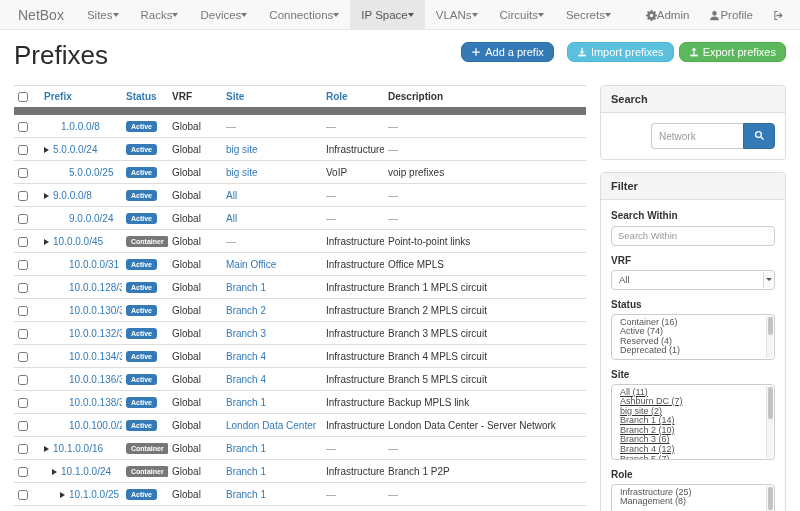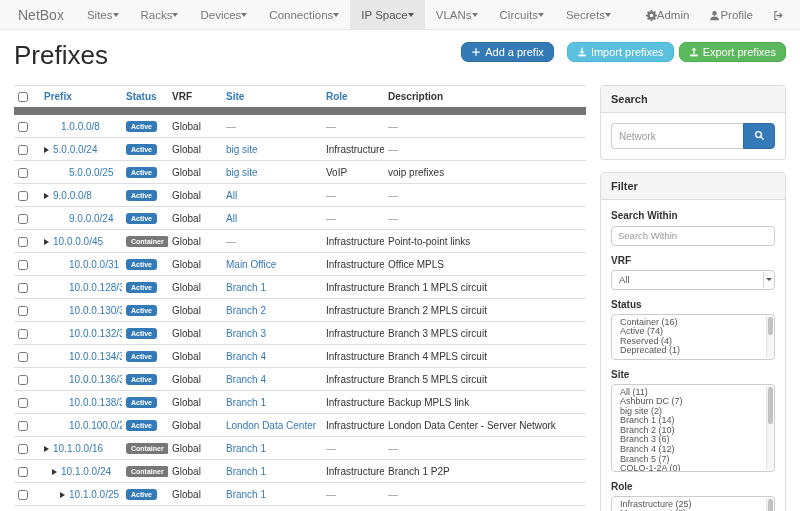--- a/index.html
+++ b/index.html
@@ -52,21 +52,21 @@
   .b-primary { background:#337ab7; }
   .b-default { background:#777; }
   .dash { color:#999; cursor:default; }
 
   
   .sidebar { flex:0 0 186px; width:186px; }
   .panel { border:1px solid #ddd; border-radius:4px; margin-bottom:12px; background:#fff; }
   .panel-heading { background:#f5f5f5; border-bottom:1px solid #ddd; border-radius:3px 3px 0 0;
     padding:7px 10px; font-size:11px; font-weight:bold; color:#333; }
   .panel-body { padding:10px; }
-  .input-group { display:flex; }
+  .input-group { display:flex;margin-left:40px; }
   .search-input { flex:1; min-width:0; height:26px; border:1px solid #ccc;
     border-right:none; border-radius:4px 0 0 4px; padding:0 7px; font-size:10px;
     font-family:inherit; color:#555; }
   .search-btn { width:32px; height:26px; background:#337ab7; border:1px solid #2e6da4;
     border-radius:0 4px 4px 0; display:flex; align-items:center; justify-content:center; cursor:pointer; }
   .search-btn svg { width:11px; height:11px; }
   input::placeholder { color:#999; }
   .flabel { display:block; font-size:10px; font-weight:bold; color:#333; margin:9px 0 4px; }
   .flabel:first-child { margin-top:0; }
   .f-input { width:100%; height:20px; border:1px solid #ccc; border-radius:4px;
@@ -76,21 +76,21 @@
   .select-strip { position:absolute; right:1px; top:1px; bottom:1px; width:10px;
     background:#fafafa; border-left:1px solid #d8d8d8; border-radius:0 3px 3px 0;
     display:flex; align-items:center; justify-content:center; }
   .select-strip::after { content:''; width:0; height:0; border:3px solid transparent;
     border-top-color:#555; margin-top:3px; }
   .listbox { position:relative; border:1px solid #ccc; border-radius:4px;
     padding:3px 0; overflow:hidden; }
   .opt { font-size:9px; line-height:9.6px; color:#555; padding-left:8px;
     white-space:nowrap; cursor:pointer; }
   .lb-status { height:46px; }
-  .lb-site { height:88px; }
+  .lb-site { height:76px;text-decoration:underline; }
   .lb-role { height:56px; }
   .sb { position:absolute; top:1px; right:1px; bottom:1px; width:7px; background:#f4f4f4;
     border-left:1px solid #e5e5e5; border-radius:0 3px 3px 0; }
   .sb-thumb { width:5px; margin:1px auto 0; height:45%; background:#c3c3c3; border-radius:2px; cursor:grab; }
 </style>
 </head>
 <body>
 
 <nav class="navbar">
   <span class="brand">NetBox</span>

